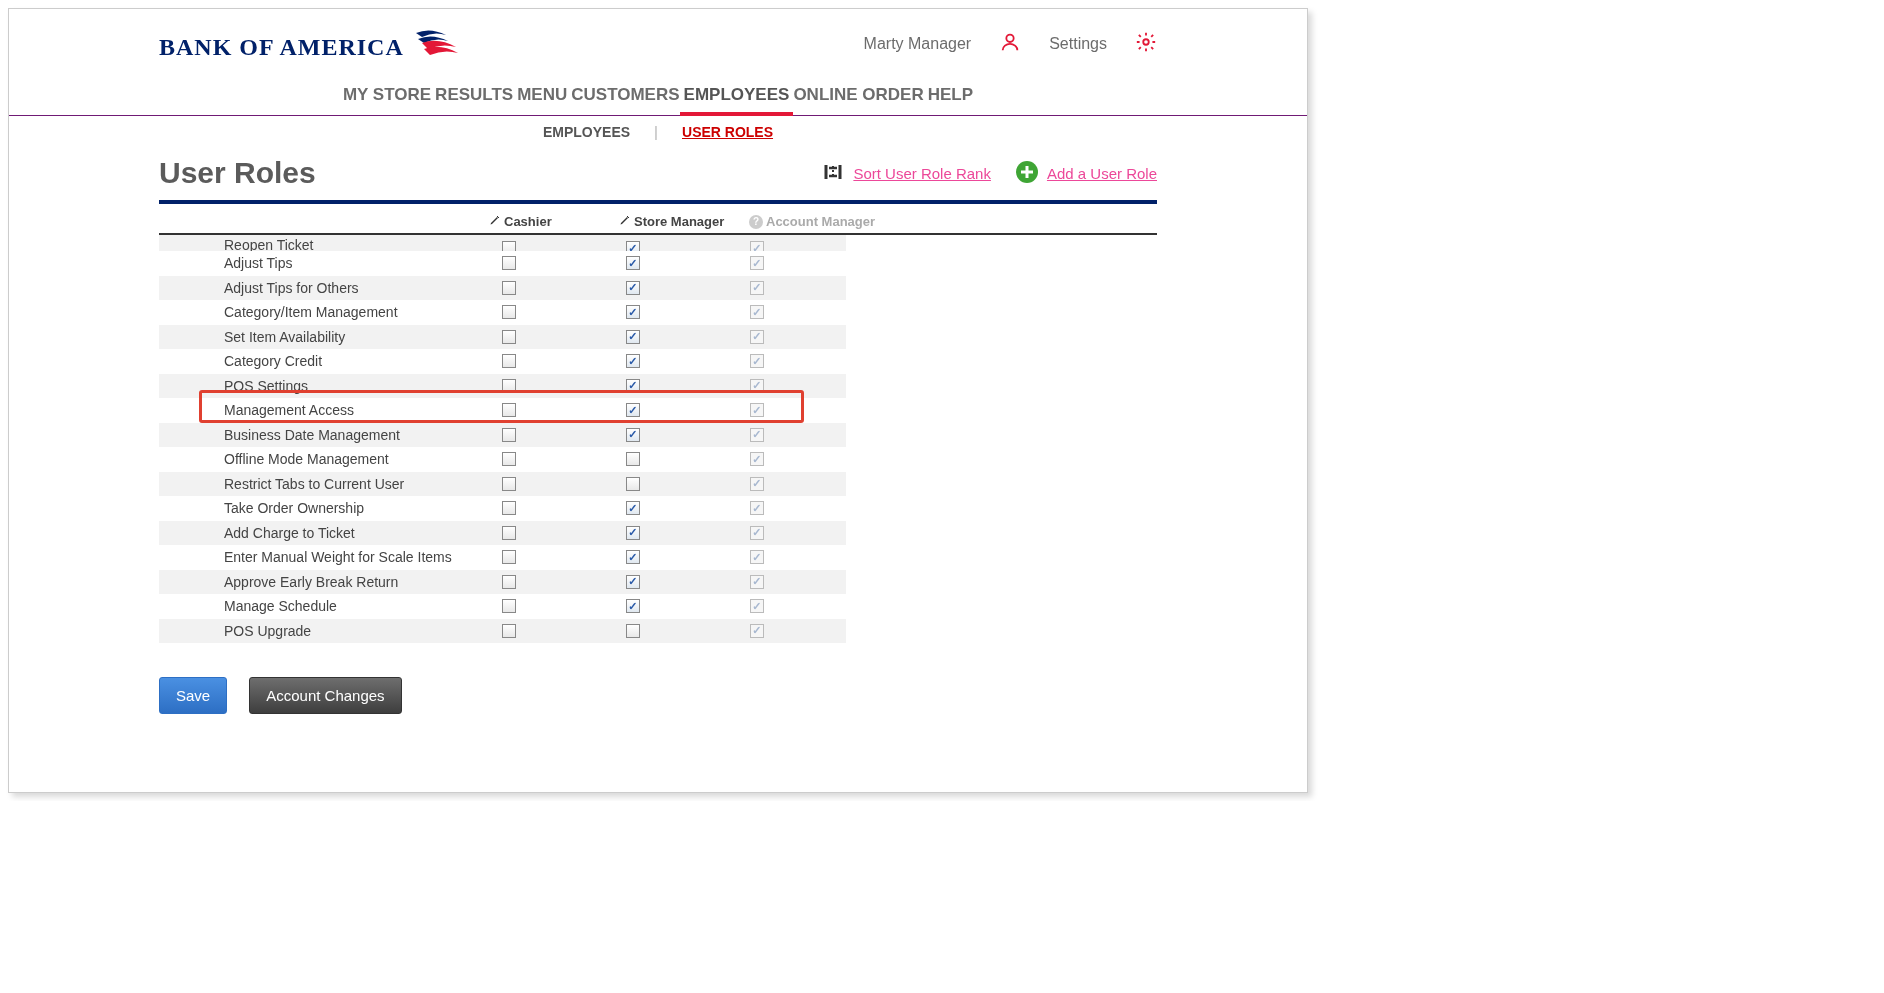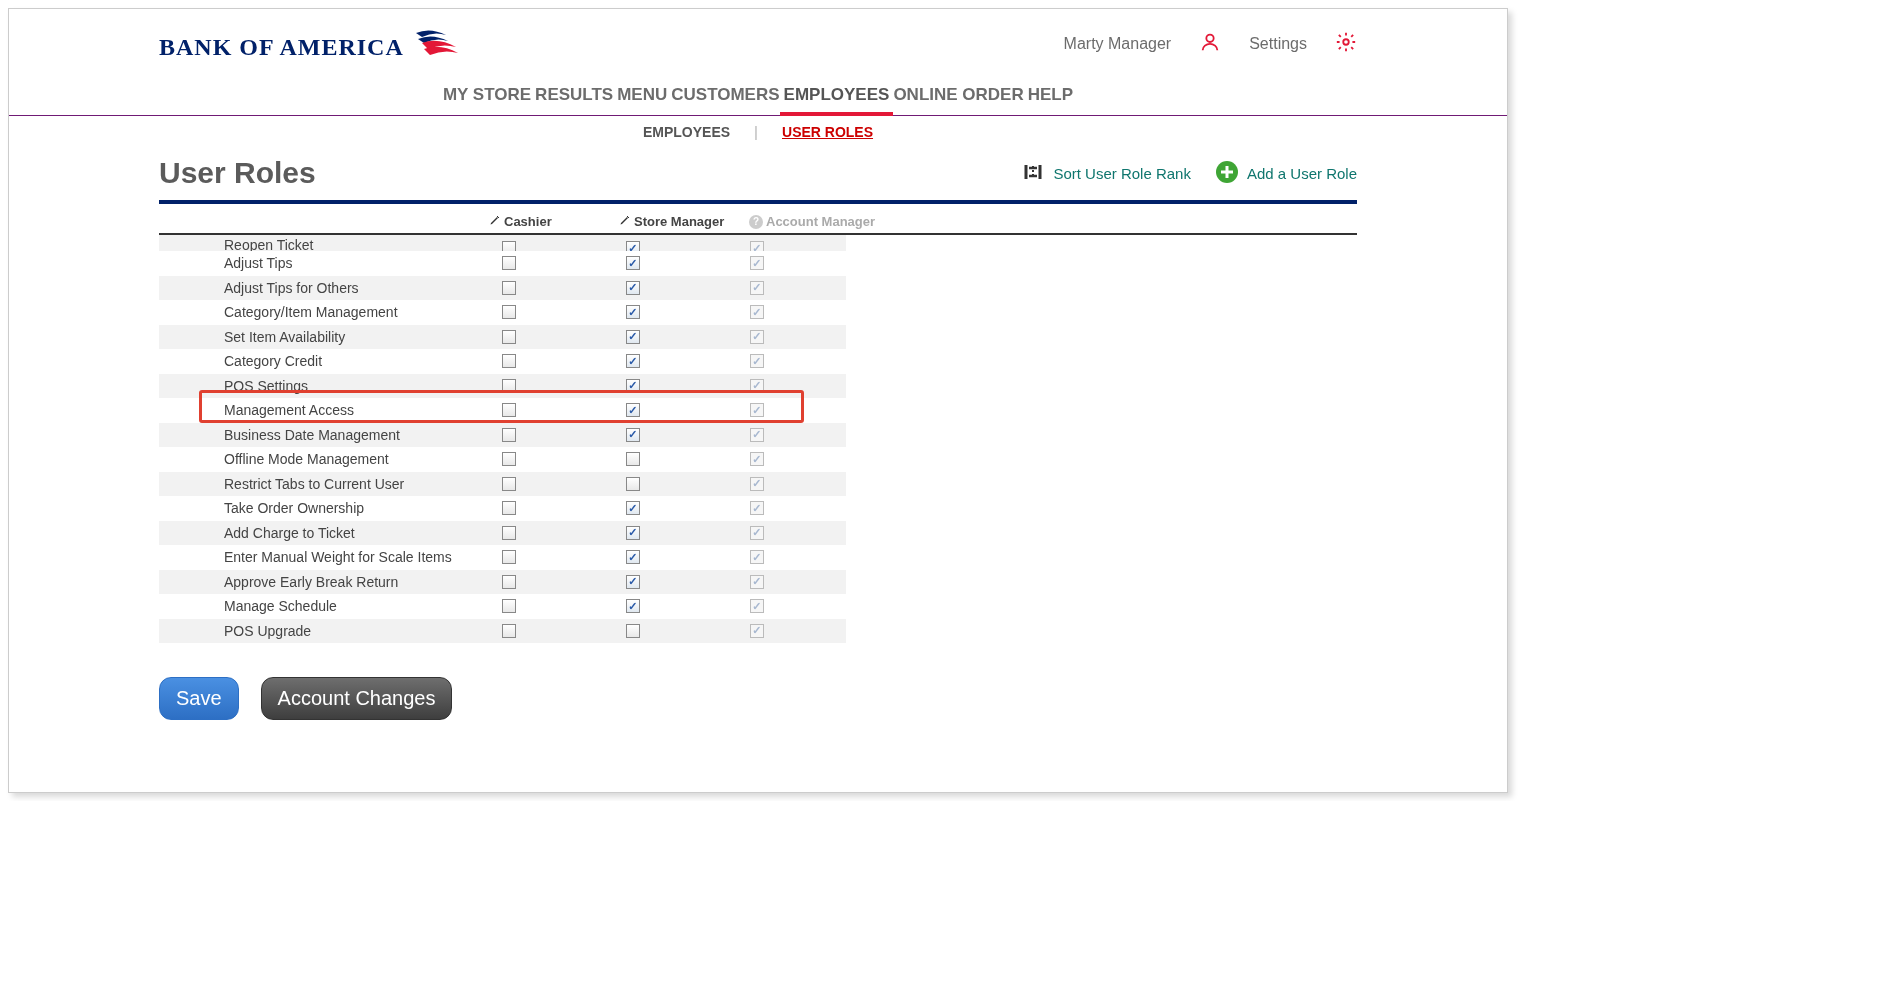--- a/index.html
+++ b/index.html
@@ -2,21 +2,21 @@
 <html><head>
 <meta charset="utf-8">
 <style>
 * { margin: 0; padding: 0; box-sizing: border-box; }
 body {
   font-family: Arial, Helvetica, sans-serif;
   background: #fff;
   padding: 8px;
 }
 .frame {
-  width: 1500px;
+  width: 1300px;
   height: 785px;
   border: 1px solid #ccc;
   box-shadow: 4px 4px 6px rgba(0,0,0,0.15);
   background: #fff;
   position: relative;
   overflow: hidden;
 }
 .header-row {
   display: flex;
   align-items: center;
@@ -97,22 +97,23 @@
   padding: 8px 150px 4px 150px;
 }
 .page-title {
   font-size: 30px;
   color: #5b5b5b;
 }
 .page-actions {
   display: flex;
   align-items: center;
   gap: 24px;
-  color: #0f766e;
+  color: #ec4899;
   font-size: 15px;
+  text-decoration: underline;
 }
 .page-actions .act {
   display: flex;
   align-items: center;
   gap: 8px;
   cursor: pointer;
 }
 .thick-divider {
   margin: 6px 150px 10px 150px;
   height: 4px;
@@ -216,22 +217,22 @@
   margin: 0 150px;
   position: relative;
 }
 .button-row {
   display: flex;
   gap: 22px;
   padding: 32px 150px 0 150px;
 }
 .btn {
   padding: 9px 16px;
-  font-size: 20px;
-  border-radius: 12px;
+  font-size: 15px;
+  border-radius: 3px;
   border: 1px solid #666;
   cursor: pointer;
   color: #fff;
 }
 .btn-primary {
   background: linear-gradient(#4a90e2,#2d6fc4);
   border-color: #2d6fc4;
 }
 .btn-secondary {
   background: linear-gradient(#6e6e6e,#3e3e3e);

